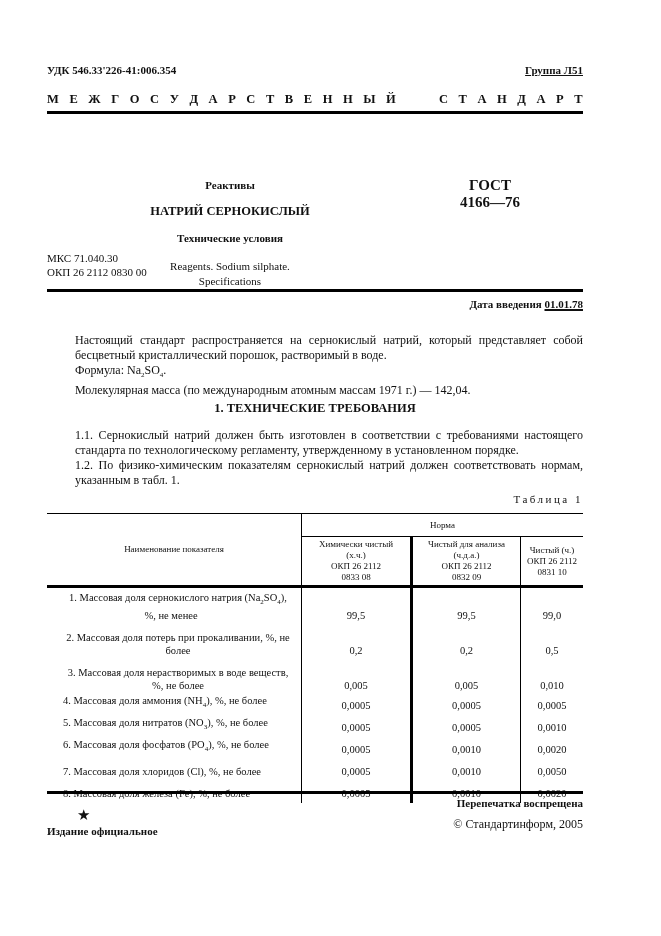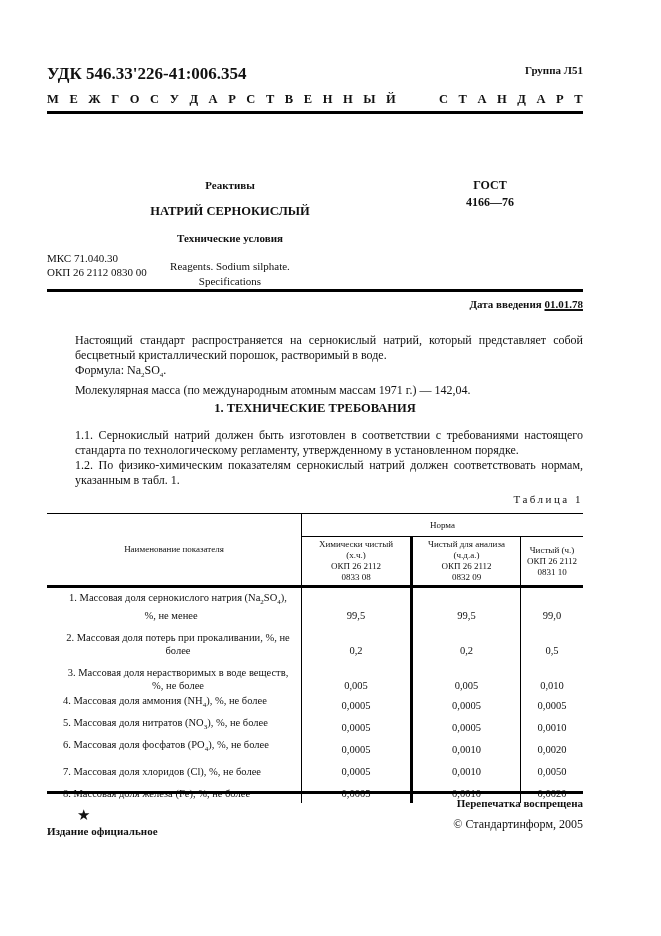--- a/index.html
+++ b/index.html
@@ -3,35 +3,35 @@
   <meta charset="utf-8">
   <style>
     html, body { margin: 0; padding: 0; background: #ffffff; }
     body {
       width: 661px; height: 936px; position: relative; overflow: hidden;
       font-family: "Liberation Serif", "DejaVu Serif", serif;
       color: #111;
     }
     .abs { position: absolute; }
     .b { font-weight: bold; }
-    .udk { left: 47px; top: 64px; font-size: 17px; }
-    .group { right: 78px; top: 64px; font-size: 11px; }
+    .udk { left: 47px; top: 64px; font-size: 11px; }
+    .group { right: 78px; top: 64px; font-size: 11px; text-decoration: underline; }
     .interstate {
       left: 47px; top: 92px; width: 536px; font-size: 12.5px; font-weight: bold;
       display: flex; justify-content: space-between; letter-spacing: 0;
     }
     .interstate span { display: inline-block; }
     .interstate .gap { width: 22px; }
     .rule-top { left: 47px; top: 111px; width: 536px; height: 3px; background: #000; }
     .center-block { left: 110px; width: 240px; text-align: center; margin-top: 48px; }
     .reagents { top: 131px; font-size: 11px; }
     .title-main { top: 156px; font-size: 12.5px; }
     .subtitle { top: 184px; font-size: 11px; }
     .en { top: 211px; font-size: 11px; line-height: 15px; }
-    .gost { left: 440px; top: 177px; width: 100px; text-align: center; font-size: 12px; font-weight: bold; line-height: 17px; }
+    .gost { left: 440px; top: 177px; width: 100px; text-align: center; font-size: 15px; font-weight: bold; line-height: 17px; }
     .mks { left: 47px; top: 251px; font-size: 11px; line-height: 14px; }
     .rule-mid { left: 47px; top: 289px; width: 536px; height: 3px; background: #000; }
     .date { right: 78px; top: 298px; font-size: 11px; font-weight: bold; }
     .date .dval { text-decoration: underline; text-decoration-thickness: 2px; }
     .para { left: 47px; width: 536px; font-size: 12px; line-height: 15px; text-align: justify; }
     .para .ind { padding-left: 28px; }
     .p-intro { top: 333px; }
     .section-title { left: 47px; top: 401px; width: 536px; text-align: center; font-size: 12.5px; font-weight: bold; }
     .p-11 { top: 428px; }
     .table-label { right: 78px; top: 493px; font-size: 11px; letter-spacing: 2.5px; }

